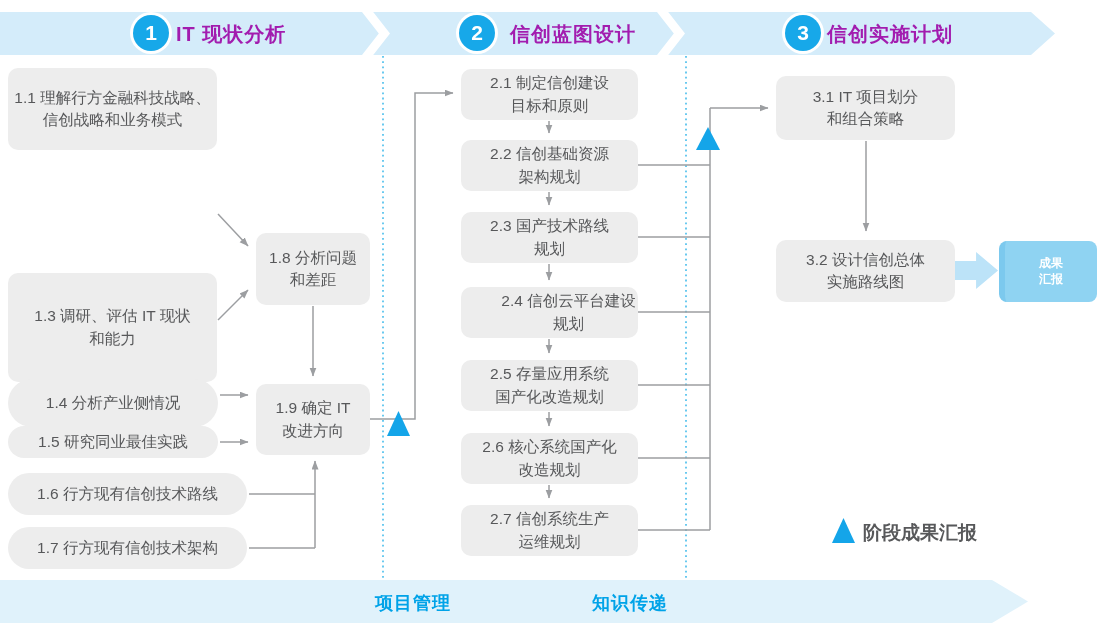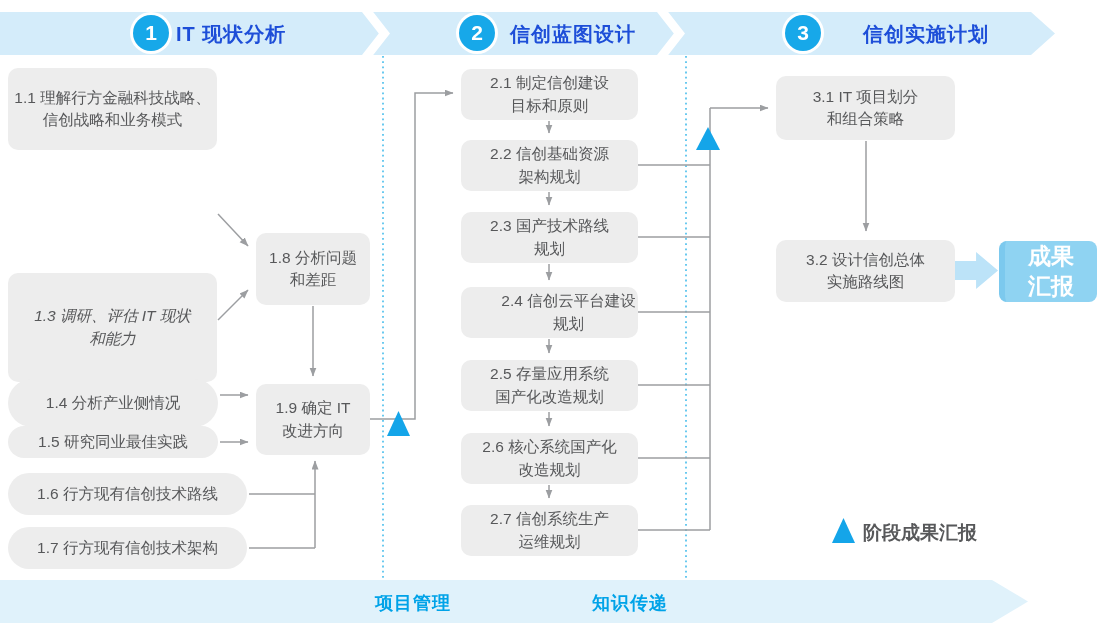--- a/index.html
+++ b/index.html
@@ -12,35 +12,35 @@
     clip-path:polygon(0 0,1031px 0,1055px 50%,1031px 100%,0 100%); }
   .band-bottom { left:0; top:580px; width:1028px; height:43px; background:#E0F2FB;
     clip-path:polygon(0 0,992px 0,1028px 50%,992px 100%,0 100%); }
   .chevron { position:absolute; top:12px; width:28px; height:43px; background:#fff;
     clip-path:polygon(0 0,40% 0,100% 50%,40% 100%,0 100%,60% 50%); }
 
   
   .phase-circle { position:absolute; top:15px; width:36px; height:36px; border-radius:50%;
     background:#17A8E9; color:#fff; font-weight:bold; font-size:21px;
     display:flex; align-items:center; justify-content:center; box-shadow:0 0 0 3px #fff; }
-  .phase-title { position:absolute; top:21px; font-size:20px; font-weight:bold; color:#1d4ed8; letter-spacing:1px; }
+  .phase-title { position:absolute; top:21px; font-size:20px; font-weight:bold; color:#a21caf; letter-spacing:1px; }
 
   
   .box { position:absolute; background:#EDEDED; border-radius:10px; color:#57585A;
     font-size:15.5px; line-height:1.45; display:flex; align-items:center; justify-content:center;
     text-align:center; white-space:pre-line; }
   .pill { border-radius:30px; }
 
   
   .tri { position:absolute; background:#14A5E9; clip-path:polygon(50% 0,100% 100%,0 100%); }
 
   
   .outcome { position:absolute; left:999px; top:241px; width:98px; height:61px;
     background:#8FD3F2; border-left:6px solid #7CC9EE; border-radius:8px; color:#fff;
-    font-size:23px; font-weight:bold; line-height:1.3; display:flex; align-items:center;
+    font-size:12px; font-weight:bold; line-height:1.3; display:flex; align-items:center;
     justify-content:center; text-align:center; white-space:pre-line; }
   .outcome-arrow { position:absolute; left:955px; top:252px; width:43px; height:37px; background:#BCE3F8;
     clip-path:polygon(0 24%,49% 24%,49% 0,100% 50%,49% 100%,49% 76%,0 76%); }
 
   
   .legend-label { position:absolute; left:863px; top:520px; font-size:19px; font-weight:bold; color:#57585A; }
   .bottom-label { position:absolute; top:591px; font-size:18px; font-weight:bold; color:#00A3E8; letter-spacing:1px; }
 
   .connector-svg { position:absolute; left:0; top:0; }
 </style>
@@ -98,25 +98,25 @@
 
       <path d="M866,141 L866,231" marker-end="url(#arr)"></path>
     </g>
   </svg>
 
   <div class="phase-circle" style="left:133px;">1</div>
   <div class="phase-title" style="left:176px;">IT 现状分析</div>
   <div class="phase-circle" style="left:459px;">2</div>
   <div class="phase-title" style="left:501px;margin-left:9px;">信创蓝图设计</div>
   <div class="phase-circle" style="left:785px;">3</div>
-  <div class="phase-title" style="left:827px;margin-left:36px;">信创实施计划</div>
+  <div class="phase-title" style="left:827px;">信创实施计划</div>
 
   <div class="box" style="left:8px;top:68px;width:209px;height:82px;">1.1 理解行方金融科技战略、
 信创战略和业务模式</div>
-  <div class="box" style="left:8px;top:273px;width:209px;height:109px;font-style:italic;">1.3 调研、评估 IT 现状
+  <div class="box" style="left:8px;top:273px;width:209px;height:109px;">1.3 调研、评估 IT 现状
 和能力</div>
   <div class="box pill" style="left:8px;top:379px;width:210px;height:48px;">1.4 分析产业侧情况</div>
   <div class="box pill" style="left:8px;top:426px;width:210px;height:32px;">1.5 研究同业最佳实践</div>
   <div class="box pill" style="left:8px;top:473px;width:239px;height:42px;">1.6 行方现有信创技术路线</div>
   <div class="box pill" style="left:8px;top:527px;width:239px;height:42px;">1.7 行方现有信创技术架构</div>
   <div class="box" style="left:256px;top:233px;width:114px;height:72px;text-align:center;">1.8 分析问题
 和差距</div>
   <div class="box" style="left:256px;top:384px;width:114px;height:71px;">1.9 确定 IT
 改进方向</div>
 

